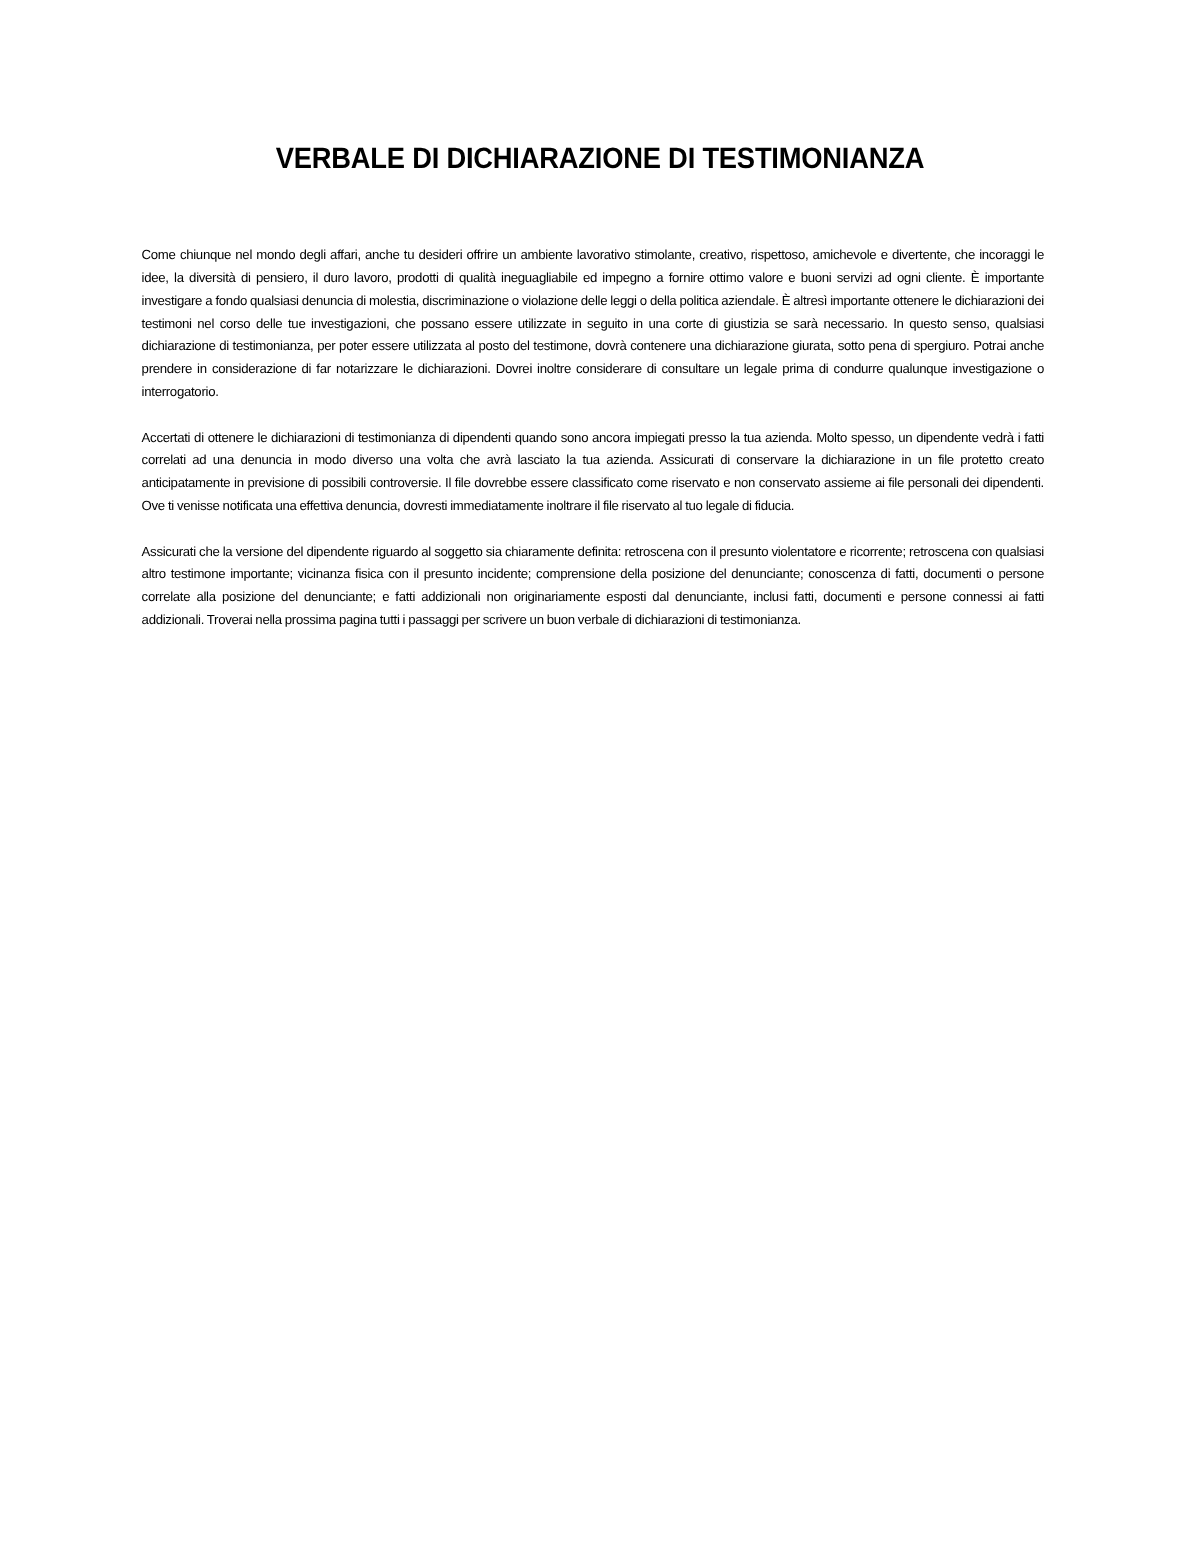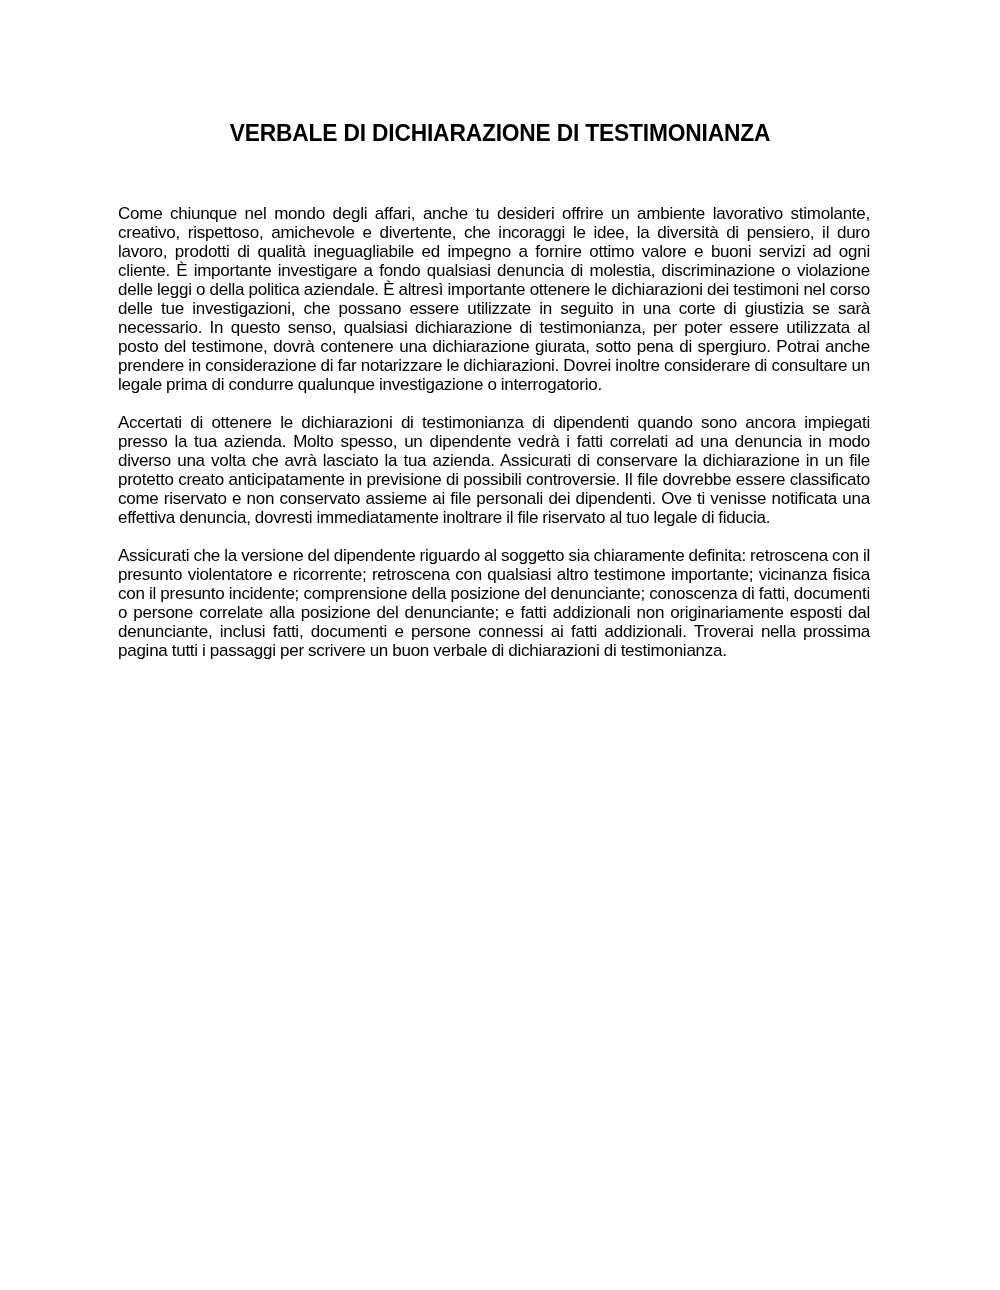--- a/index.html
+++ b/index.html
@@ -36,21 +36,21 @@
       transform-origin: center;
     }
     .body-text {
       position: absolute;
       left: 0;
       top: 204px;
       width: 764px;
     }
     .para {
       margin: 0 12px 19px 0;
-      font-size: 17px;
+      font-size: 11px;
       line-height: 19px;
       text-align: justify;
       letter-spacing: -0.25px;
       word-spacing: -0.3px;
     }
   </style>
 </head>
 <body>
 
 <div class="page">

